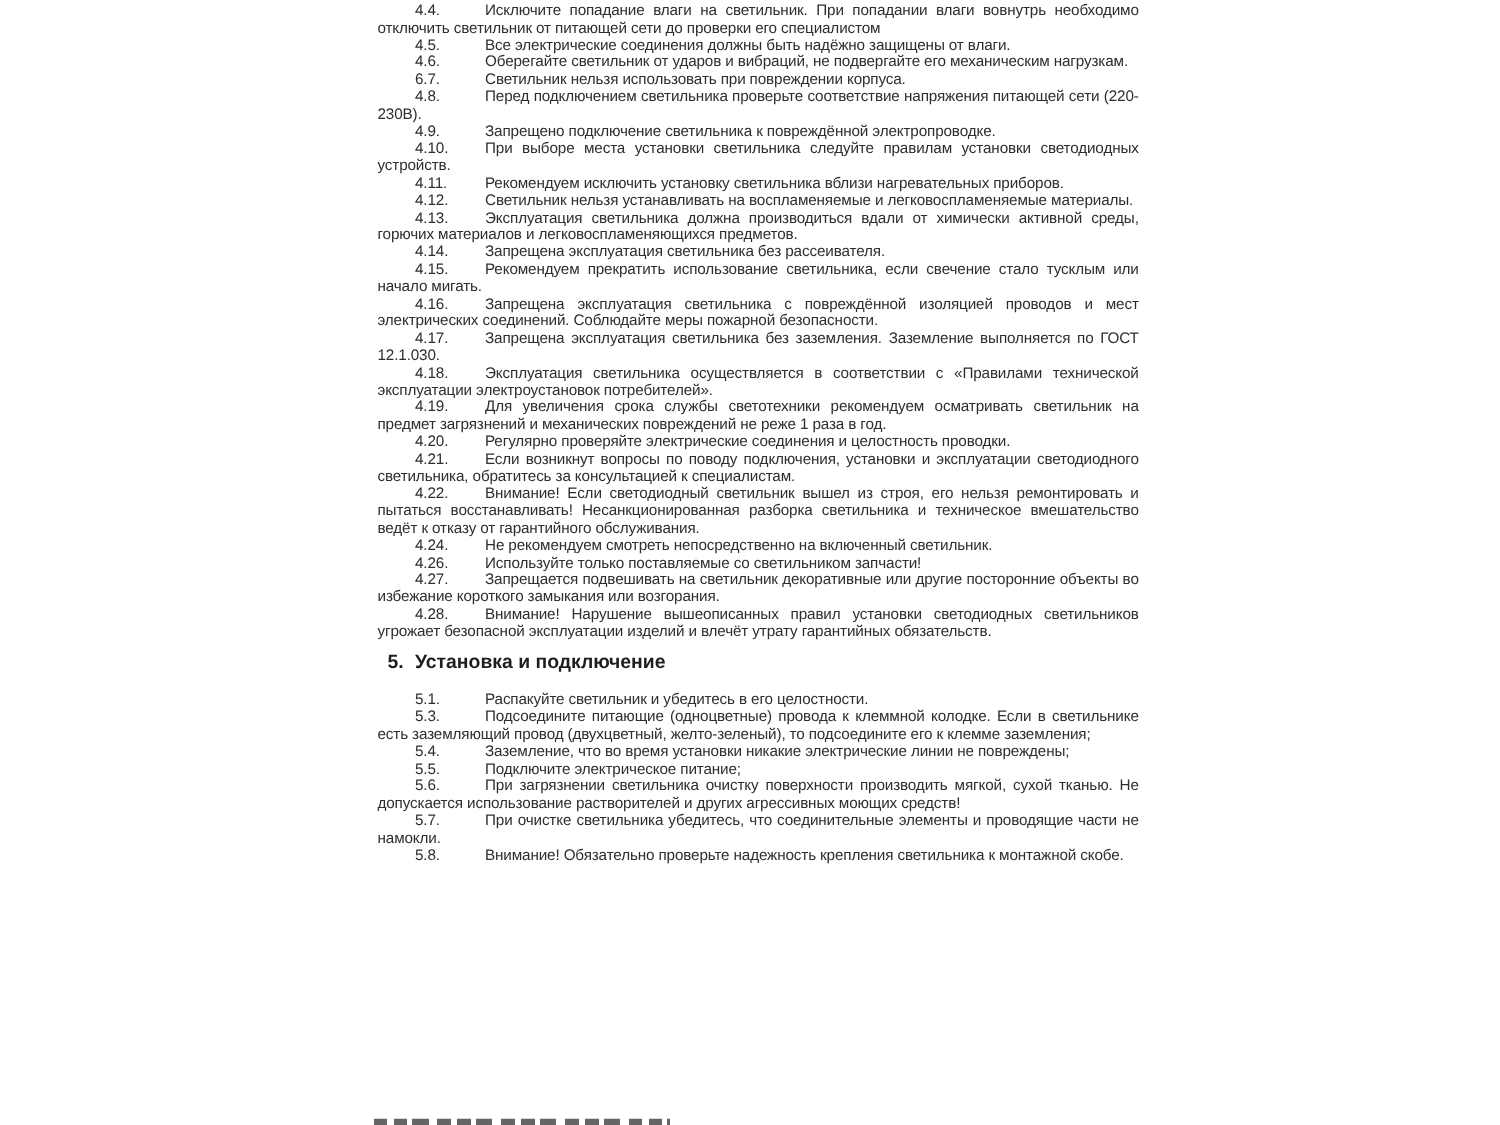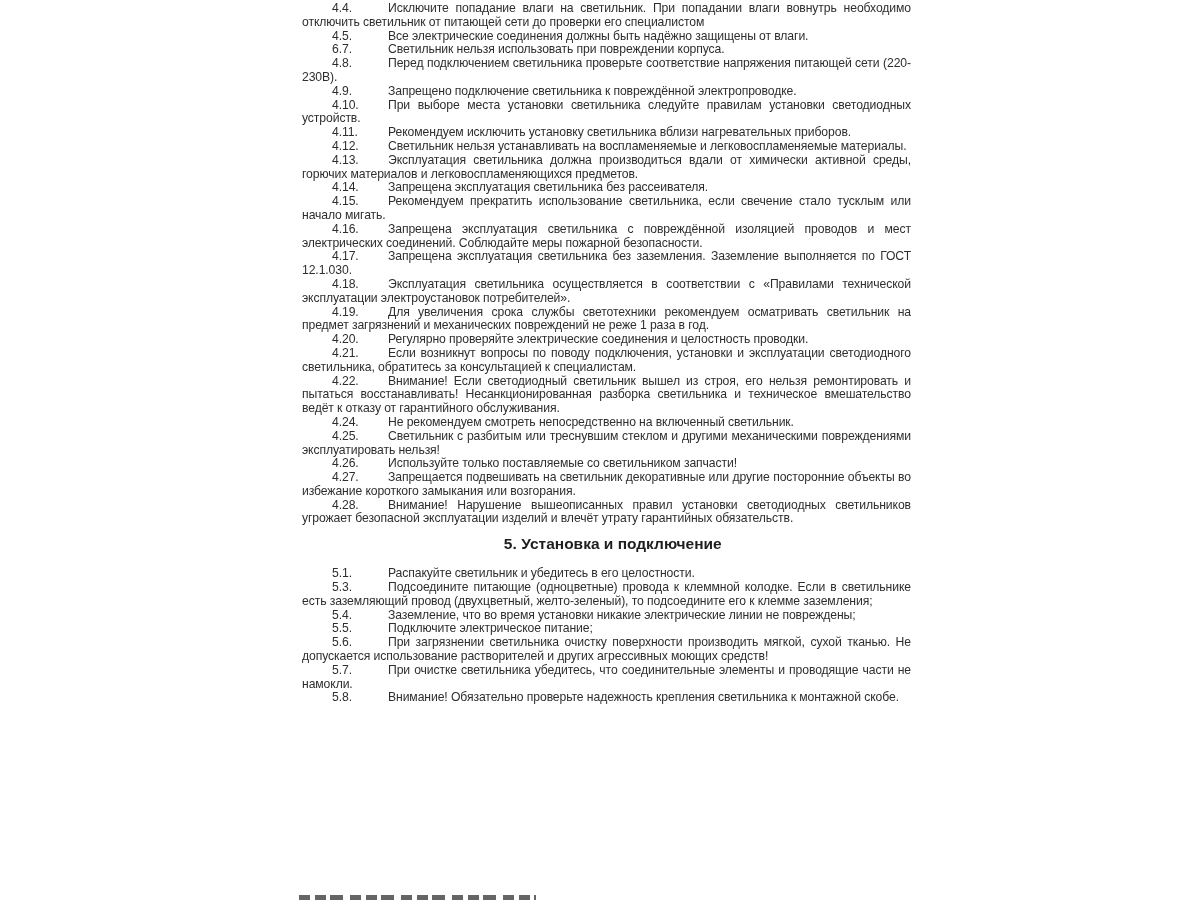--- a/index.html
+++ b/index.html
@@ -35,21 +35,21 @@
     text-indent: 0;
     vertical-align: baseline;
   }
   .section-heading {
     font-weight: bold;
     font-size: 15.5px;
     line-height: 18px;
     color: #1e1e1e;
     letter-spacing: 0;
     text-indent: 8px;
-    text-align: center;
+    text-align: left;
     margin-top: 9px;
     margin-bottom: 14px;
   }
   .section-heading .hnum {
     display: inline-block;
     width: 22px;
     text-indent: 0;
   }
   
   .cutoff-line {
@@ -74,20 +74,21 @@
 <body>
 
 <div class="page-column">
 
   <section>
 
       <p class="item"><span class="num">4.4.</span><span>Исключите попадание влаги на светильник. При попадании влаги вовнутрь необходимо отключить светильник от питающей сети до проверки его специалистом</span></p>
 
       <p class="item"><span class="num">4.5.</span><span>Все электрические соединения должны быть надёжно защищены от влаги.</span></p>
 
+      <p class="item"><span class="num">4.6.</span><span>Оберегайте светильник от ударов и вибраций, не подвергайте его механическим нагрузкам.</span></p>
 
       <p class="item"><span class="num">6.7.</span><span>Светильник нельзя использовать при повреждении корпуса.</span></p>
 
       <p class="item"><span class="num">4.8.</span><span>Перед подключением светильника проверьте соответствие напряжения питающей сети (220-230В).</span></p>
 
       <p class="item"><span class="num">4.9.</span><span>Запрещено подключение светильника к повреждённой электропроводке.</span></p>
 
       <p class="item"><span class="num">4.10.</span><span>При выборе места установки светильника следуйте правилам установки светодиодных устройств.</span></p>
 
       <p class="item"><span class="num">4.11.</span><span>Рекомендуем исключить установку светильника вблизи нагревательных приборов.</span></p>
@@ -110,21 +111,20 @@
 
       <p class="item"><span class="num">4.20.</span><span>Регулярно проверяйте электрические соединения и целостность проводки.</span></p>
 
       <p class="item"><span class="num">4.21.</span><span>Если возникнут вопросы по поводу подключения, установки и эксплуатации светодиодного светильника, обратитесь за консультацией к специалистам.</span></p>
 
       <p class="item"><span class="num">4.22.</span><span>Внимание! Если светодиодный светильник вышел из строя, его нельзя ремонтировать и пытаться восстанавливать! Несанкционированная разборка светильника и техническое вмешательство ведёт к отказу от гарантийного обслуживания.</span></p>
 
 
       <p class="item"><span class="num">4.24.</span><span>Не рекомендуем смотреть непосредственно на включенный светильник.</span></p>
 
-      <p class="item"><span class="num">4.25.</span><span>Светильник с разбитым или треснувшим стеклом и другими механическими повреждениями эксплуатировать нельзя!</span></p>
 
       <p class="item"><span class="num">4.26.</span><span>Используйте только поставляемые со светильником запчасти!</span></p>
 
       <p class="item"><span class="num">4.27.</span><span>Запрещается подвешивать на светильник декоративные или другие посторонние объекты во избежание короткого замыкания или возгорания.</span></p>
 
       <p class="item"><span class="num">4.28.</span><span>Внимание! Нарушение вышеописанных правил установки светодиодных светильников угрожает безопасной эксплуатации изделий и влечёт утрату гарантийных обязательств.</span></p>
 
   </section>
 
   <p class="section-heading"><span class="hnum">5.</span><span>Установка и подключение</span></p>

